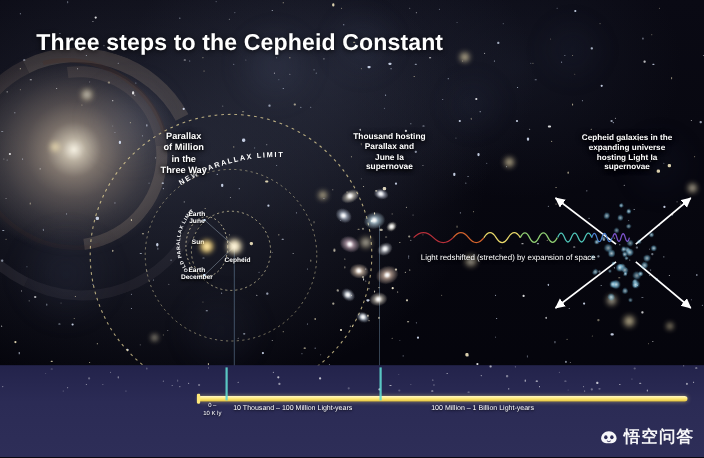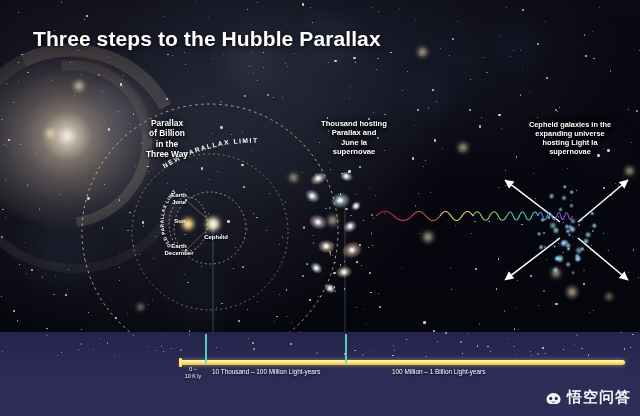--- a/index.html
+++ b/index.html
@@ -446,21 +446,21 @@
       <div class="star" style="left: 129.494px; top: 212.159px; width: 1.24338px; height: 1.24338px; background: rgb(255, 242, 200); opacity: 0.686764;"></div>
       <div class="star" style="left: 69.8065px; top: 61.5257px; width: 0.700831px; height: 0.700831px; background: rgb(255, 255, 255); opacity: 0.556878;"></div>
       <div class="star" style="left: 370.691px; top: 232.253px; width: 1.31151px; height: 1.31151px; background: rgb(223, 234, 255); opacity: 0.40789;"></div>
       <div class="star" style="left: 103.894px; top: 119.905px; width: 0.854561px; height: 0.854561px; background: rgb(223, 234, 255); opacity: 0.406773;"></div>
       <div class="star" style="left: 486.206px; top: 71.6484px; width: 1.31452px; height: 1.31452px; background: rgb(223, 234, 255); opacity: 0.450815;"></div>
       <div class="star" style="left: 126.802px; top: 312.882px; width: 1.35563px; height: 1.35563px; background: rgb(255, 255, 255); opacity: 0.360589;"></div>
       <div class="star" style="left: 61.0033px; top: 1.39708px; width: 1.16343px; height: 1.16343px; background: rgb(223, 234, 255); opacity: 0.388667;"></div>
       <div class="star" style="left: 285.933px; top: 289.392px; width: 1.34925px; height: 1.34925px; background: rgb(255, 242, 200); opacity: 0.751185;"></div>
     </div>
 
-  <div class="title">Three steps to the Hubble Parallax</div>
+  <div class="title">Three steps to the Cepheid Constant</div>
 
   <svg class="arcsvg" viewBox="0 0 640 416">
     <defs>
       <path id="arcNew" d="M 92 330 A 162 162 0 0 1 300 150"></path>
       <path id="arcOld" d="M 176 252 A 42 42 0 0 1 230 188"></path>
       <marker id="ah" markerWidth="7" markerHeight="7" refX="5.6" refY="3" orient="auto">
         <path d="M0,0 L6,3 L0,6 z" fill="#ffffff"></path>
       </marker>
     </defs>
 
@@ -497,21 +497,21 @@
       <path d="M440,216 q5.5,-9 11,0 q5.5,9 11,0 q5.5,-9 11,0" stroke="#e8d86a"></path>
       <path d="M473,216 q4.2,-8.5 8.4,0 q4.2,8.5 8.4,0 q4.2,-8.5 8.4,0 q4.2,8.5 8.4,0" stroke="#8fce72"></path>
       <path d="M507,216 q3.1,-8 6.2,0 q3.1,8 6.2,0 q3.1,-8 6.2,0 q3.1,8 6.2,0 q3.1,-8 6.2,0" stroke="#4fc5b8"></path>
       <path d="M538,216 q2.3,-7.5 4.6,0 q2.3,7.5 4.6,0 q2.3,-7.5 4.6,0 q2.3,7.5 4.6,0" stroke="#4a7fd0"></path>
       <path d="M557,216 q1.9,-7 3.8,0 q1.9,7 3.8,0 q1.9,-7 3.8,0 q1.9,7 3.8,0" stroke="#7a52c8"></path>
     </g>
   </svg>
 
   <div class="lbl lbl-parallax">
     <div>Parallax</div>
-    <div>of Billion</div>
+    <div>of Million</div>
     <div>in the</div>
     <div>Three Way</div>
   </div>
 
   <div class="lbl lbl-mid">
     <div>Thousand hosting</div>
     <div>Parallax and</div>
     <div>June Ia</div>
     <div>supernovae</div>
   </div>
@@ -658,20 +658,21 @@
       <div class="star" style="left: 592.194px; top: 230.021px; width: 1.63681px; height: 1.63681px; opacity: 0.458303; background: rgb(223, 240, 255);"></div>
       <div class="star" style="left: 557.593px; top: 243.135px; width: 1.27728px; height: 1.27728px; opacity: 0.826129; background: rgb(223, 240, 255);"></div>
       <div class="star" style="left: 598.52px; top: 203.913px; width: 1.41734px; height: 1.41734px; opacity: 0.762193; background: rgb(223, 240, 255);"></div>
       <div class="star" style="left: 578.454px; top: 224.418px; width: 1.24318px; height: 1.24318px; opacity: 0.4106; background: rgb(223, 240, 255);"></div>
       <div class="star" style="left: 589.946px; top: 250.382px; width: 0.706126px; height: 0.706126px; opacity: 0.475186; background: rgb(223, 240, 255);"></div>
       <div class="star" style="left: 602.669px; top: 233.257px; width: 0.714707px; height: 0.714707px; opacity: 0.65021; background: rgb(223, 240, 255);"></div>
       <div class="star" style="left: 590.683px; top: 245.391px; width: 1.02721px; height: 1.02721px; opacity: 0.807594; background: rgb(223, 240, 255);"></div>
       <div class="star" style="left: 543.448px; top: 232.391px; width: 1.39643px; height: 1.39643px; opacity: 0.525566; background: rgb(223, 240, 255);"></div>
     </div>
 
+  <div class="redshift-cap">Light redshifted (stretched) by expansion of space</div>
 
   <div class="band"></div>
   <div class="bandstars" id="bandstars">
       <div class="star" style="left: 629.933px; top: 15.387px; width: 0.606322px; height: 0.606322px; opacity: 0.693517;"></div>
       <div class="star" style="left: 92.6359px; top: 16.9186px; width: 1.16937px; height: 1.16937px; opacity: 0.386698;"></div>
       <div class="star" style="left: 179.647px; top: 16.8779px; width: 1.93564px; height: 1.93564px; opacity: 0.374791;"></div>
       <div class="star" style="left: 542.313px; top: 15.2883px; width: 1.25381px; height: 1.25381px; opacity: 0.721459;"></div>
       <div class="star" style="left: 147.732px; top: 13.6313px; width: 0.954472px; height: 0.954472px; opacity: 0.443019;"></div>
       <div class="star" style="left: 537.295px; top: 20.6846px; width: 1.84517px; height: 1.84517px; opacity: 0.34732;"></div>
       <div class="star" style="left: 40.7949px; top: 7.46979px; width: 0.933614px; height: 0.933614px; opacity: 0.220848;"></div>

